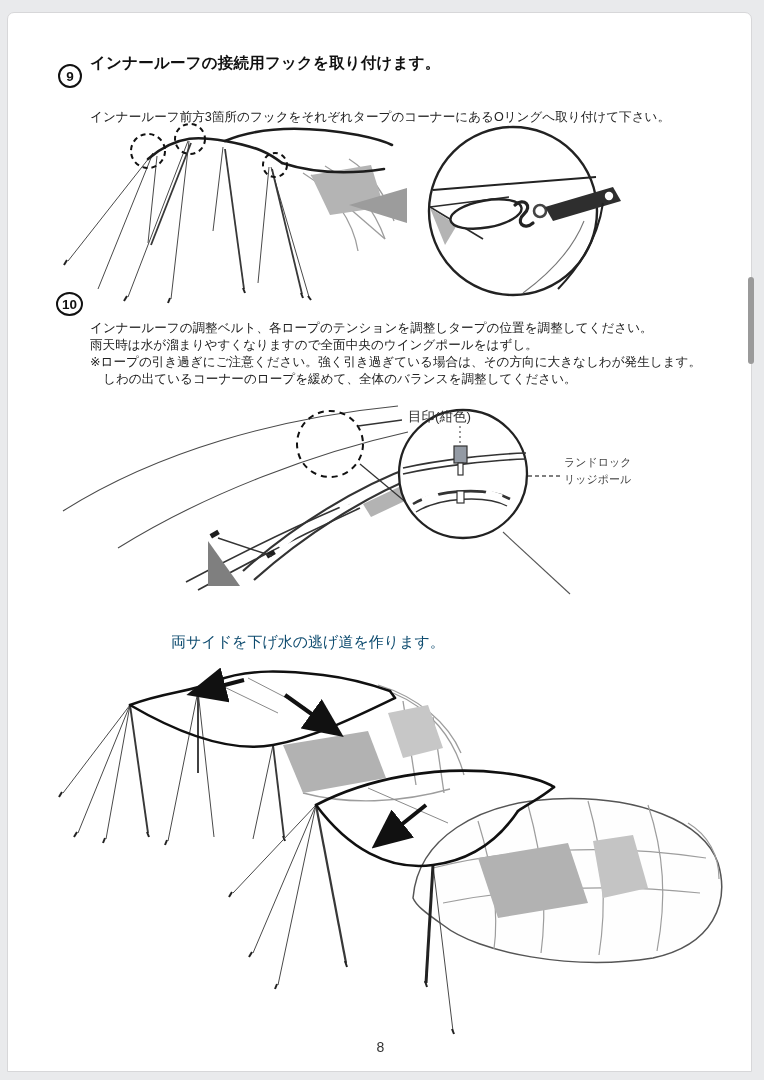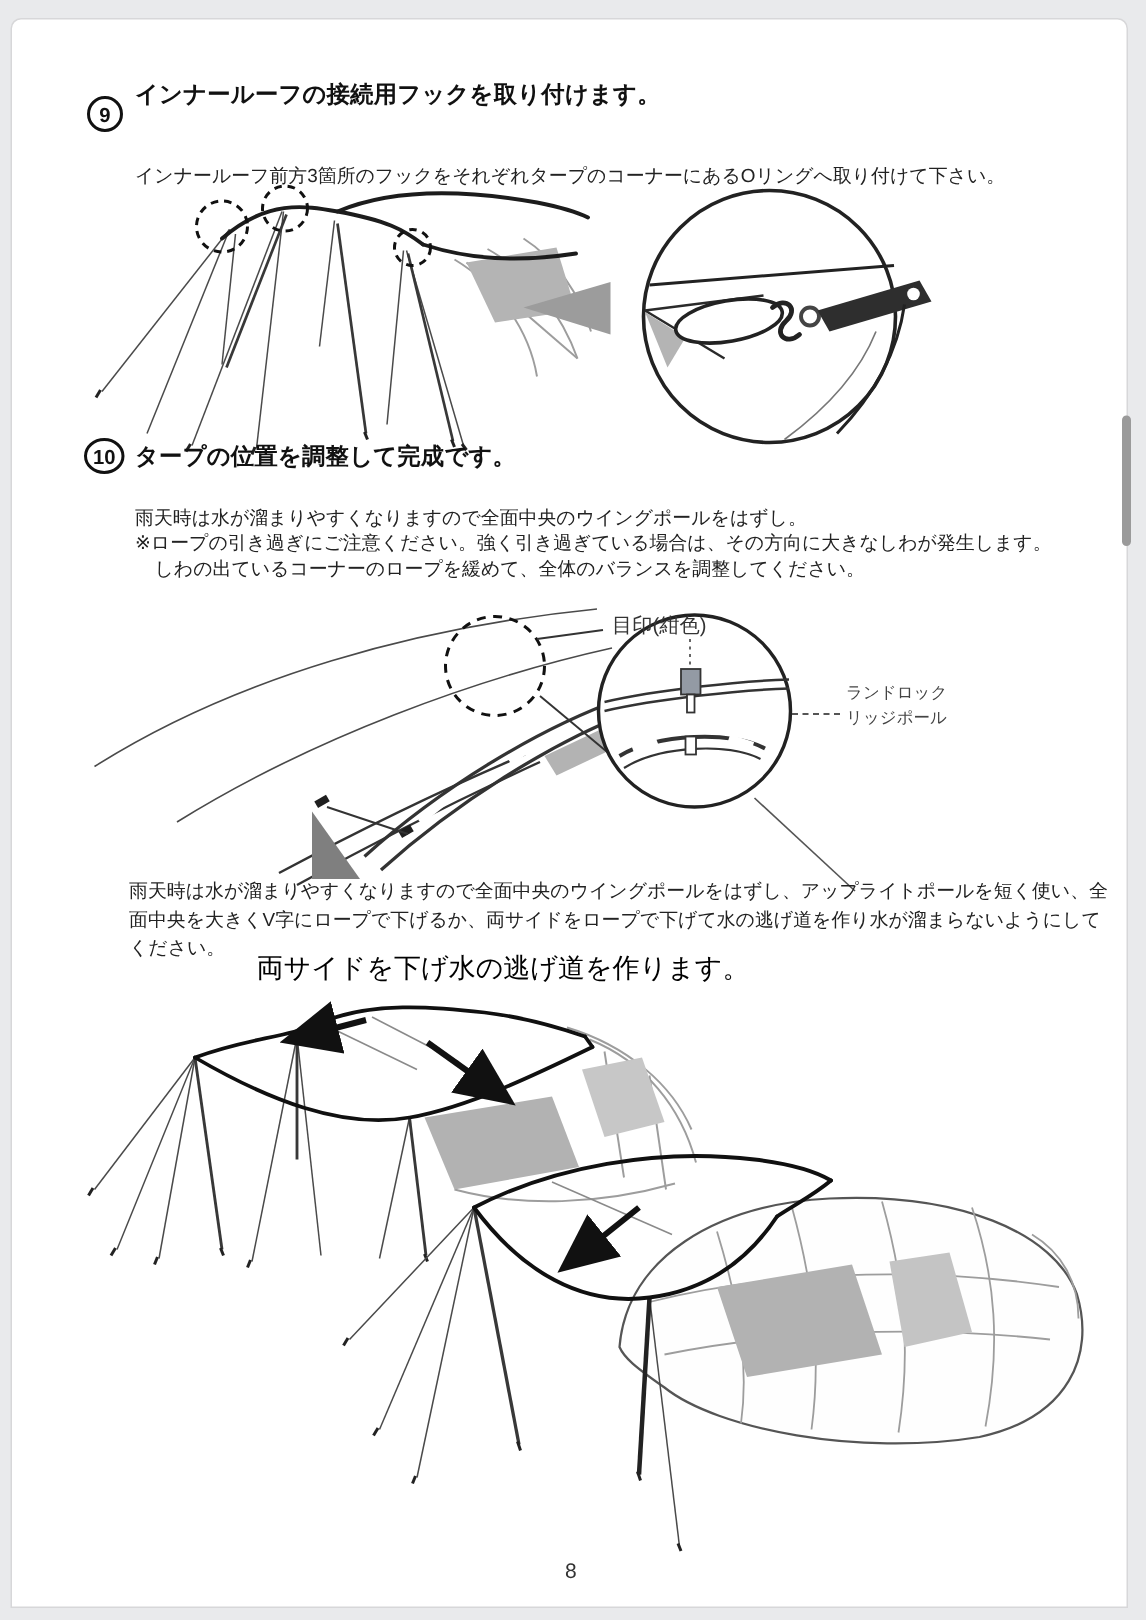--- a/index.html
+++ b/index.html
@@ -7,21 +7,21 @@
   .viewer{position:relative;width:764px;height:1080px;background:#e9eaec;}
   .page{position:absolute;left:7px;top:12px;width:745px;height:1060px;background:#ffffff;
     border:1px solid #d7d7d9;border-radius:7px 7px 0 0;box-sizing:border-box;}
   .scrollbar-thumb{position:absolute;left:748px;top:277px;width:6px;height:87px;background:#9a9a9a;border-radius:3px;}
   .abs{position:absolute;}
   .step-badge{width:24px;height:24px;border:2.2px solid #111;border-radius:50%;
     display:flex;align-items:center;justify-content:center;font-weight:700;font-size:13.5px;color:#111;box-sizing:border-box;}
   .step-title{font-weight:700;font-size:15.5px;color:#111;letter-spacing:.2px;white-space:nowrap;}
   .body-text{font-size:12.6px;color:#222;line-height:17.6px;white-space:nowrap;}
   .para{font-size:12.6px;color:#222;line-height:19px;}
-  .caption{font-size:18px;color:#000000;white-space:nowrap;}
+  .caption{font-size:15px;color:#0c4a6e;white-space:nowrap;}
   .fig-label{font-size:13.5px;color:#333;white-space:nowrap;}
   .fig-label-sm{font-size:11px;color:#444;line-height:17px;white-space:nowrap;}
   .page-number{position:absolute;left:0;top:1026px;width:745px;text-align:center;font-size:14px;color:#333;}
   svg{position:absolute;overflow:visible;}
 </style>
 </head>
 <body>
 
 <div class="viewer">
   <div class="page">
@@ -99,21 +99,21 @@
         <circle cx="556" cy="85" r="4.2" fill="#ffffff"></circle>
 
         <path d="M505,178 C532,150 546,120 550,92" stroke="#222" stroke-width="2" fill="none"></path>
         <path d="M470,182 C500,160 521,135 531,110" stroke="#777" stroke-width="1.1" fill="none"></path>
       </g>
     </svg>
 
     <div class="abs step-badge" style="left:48px;top:279px;width:27px;">
       <span>10</span>
     </div>
-    <div class="abs step-title" style="left:82px;top:281px;">タープの位置を調整して完成です。</div>
+    <div class="abs body-text" style="left:82px;top:307px;">インナールーフの調整ベルト、各ロープのテンションを調整しタープの位置を調整してください。</div>
     <div class="abs body-text" style="left:82px;top:324px;">雨天時は水が溜まりやすくなりますので全面中央のウイングポールをはずし。</div>
     <div class="abs body-text" style="left:82px;top:341px;">※ロープの引き過ぎにご注意ください。強く引き過ぎている場合は、その方向に大きなしわが発生します。</div>
     <div class="abs body-text" style="left:95px;top:358px;">しわの出ているコーナーのロープを緩めて、全体のバランスを調整してください。</div>
 
     <svg class="abs" style="left:50px;top:383px;" width="695" height="202" viewBox="0 0 695 202">
       <g stroke="#4a4a4a" stroke-width="1.1" fill="none">
         <path d="M5,115 C100,55 220,22 340,10"></path>
         <path d="M60,152 C150,96 260,56 350,36"></path>
       </g>
       <g stroke="#333" stroke-width="2.2" fill="none">
@@ -163,21 +163,20 @@
       <path d="M470,80 L505,80" stroke="#555" stroke-width="1.3" stroke-dasharray="4 3" fill="none"></path>
 
       <path d="M445,136 L512,198" stroke="#555" stroke-width="1.1" fill="none"></path>
     </svg>
     <div class="abs fig-label" style="left:400px;top:395px;">目印(紺色)</div>
     <div class="abs fig-label-sm" style="left:556px;top:441px;">
       <div>ランドロック</div>
       <div>リッジポール</div>
     </div>
 
-    <div class="abs para" style="left:78px;top:572px;width:658px;">雨天時は水が溜まりやすくなりますので全面中央のウイングポールをはずし、アップライトポールを短く使い、全面中央を大きくV字にロープで下げるか、両サイドをロープで下げて水の逃げ道を作り水が溜まらないようにしてください。</div>
 
     <div class="abs caption" style="left:163px;top:620px;">両サイドを下げ水の逃げ道を作ります。</div>
 
     <svg class="abs" style="left:40px;top:640px;" width="706" height="382" viewBox="0 0 706 382">
       <defs>
         <marker id="ah" markerWidth="10" markerHeight="9" refX="7" refY="4.5" orient="auto">
           <polygon points="0,0 10,4.5 0,9" fill="#111"></polygon>
         </marker>
       </defs>
 

